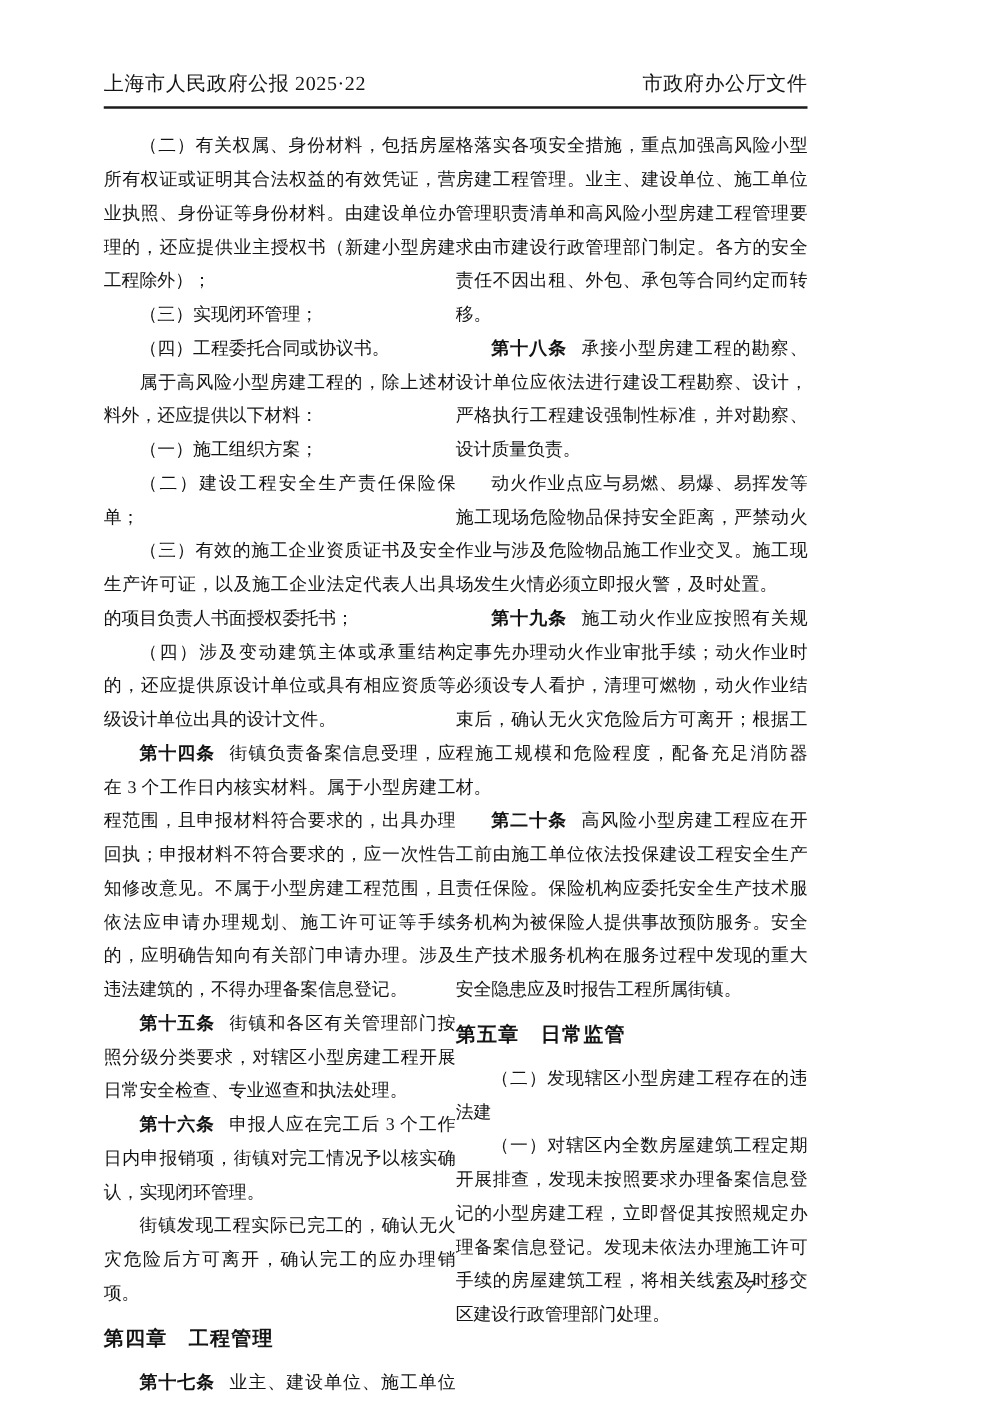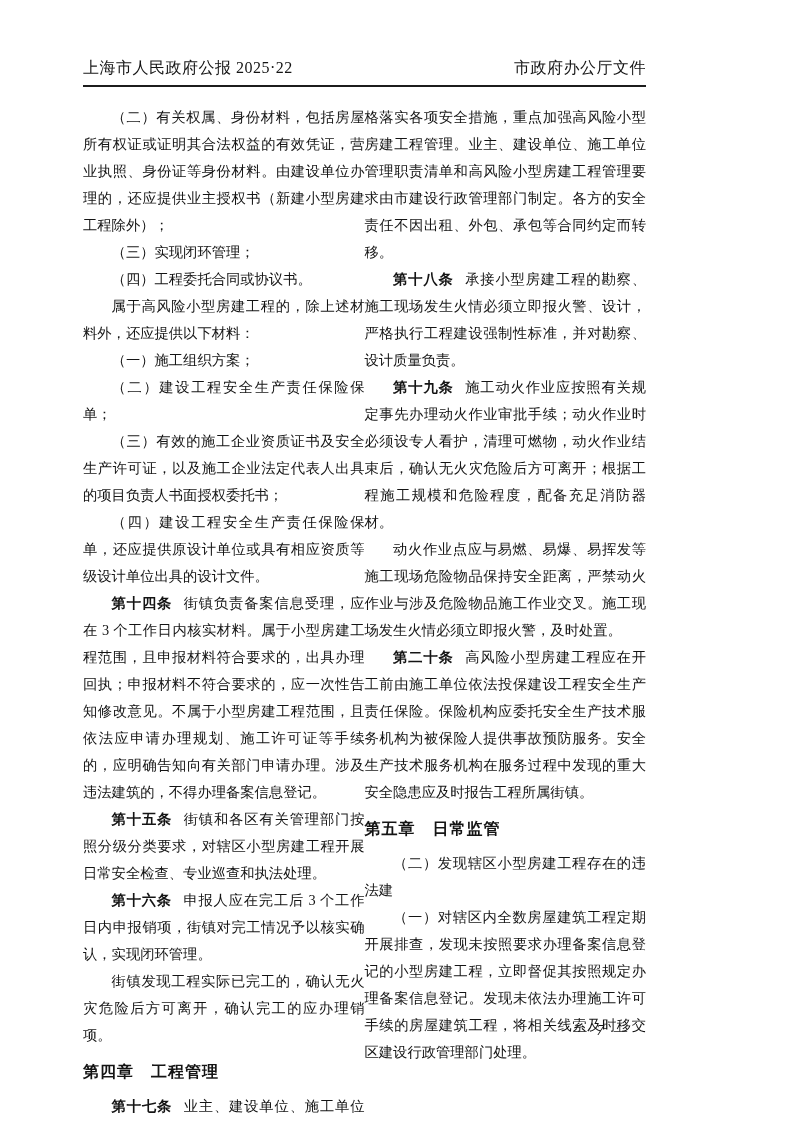--- a/index.html
+++ b/index.html
@@ -92,34 +92,34 @@
   <div class="content">
 
     <div class="col">
       <p>（二）有关权属、身份材料，包括房屋所有权证或证明其合法权益的有效凭证，营业执照、身份证等身份材料。由建设单位办理的，还应提供业主授权书（新建小型房建工程除外）；</p>
       <p>（三）实现闭环管理；</p>
       <p>（四）工程委托合同或协议书。</p>
       <p>属于高风险小型房建工程的，除上述材料外，还应提供以下材料：</p>
       <p>（一）施工组织方案；</p>
       <p>（二）建设工程安全生产责任保险保单；</p>
       <p>（三）有效的施工企业资质证书及安全生产许可证，以及施工企业法定代表人出具的项目负责人书面授权委托书；</p>
-      <p>（四）建设工程安全生产责任保险保单，还应提供原设计单位或具有相应资质等级设计单位出具的设计文件。</p>
+      <p>（四）涉及变动建筑主体或承重结构的，还应提供原设计单位或具有相应资质等级设计单位出具的设计文件。</p>
       <p><b class="article-label">第十四条</b><span>街镇负责备案信息受理，应在 3 个工作日内核实材料。属于小型房建工程范围，且申报材料符合要求的，出具办理回执；申报材料不符合要求的，应一次性告知修改意见。不属于小型房建工程范围，且依法应申请办理规划、施工许可证等手续的，应明确告知向有关部门申请办理。涉及违法建筑的，不得办理备案信息登记。</span></p>
       <p><b class="article-label">第十五条</b><span>街镇和各区有关管理部门按照分级分类要求，对辖区小型房建工程开展日常安全检查、专业巡查和执法处理。</span></p>
       <p><b class="article-label">第十六条</b><span>申报人应在完工后 3 个工作日内申报销项，街镇对完工情况予以核实确认，实现闭环管理。</span></p>
       <p>街镇发现工程实际已完工的，确认无火灾危险后方可离开，确认完工的应办理销项。</p>
       <p class="chapter">第四章　工程管理</p>
       <p><b class="article-label">第十七条</b><span>业主、建设单位、施工单位应严</span></p>
     </div>
 
     <div class="col">
       <p class="no-indent">格落实各项安全措施，重点加强高风险小型房建工程管理。业主、建设单位、施工单位管理职责清单和高风险小型房建工程管理要求由市建设行政管理部门制定。各方的安全责任不因出租、外包、承包等合同约定而转移。</p>
-      <p><b class="article-label">第十八条</b><span>承接小型房建工程的勘察、施工现场发生火情必须立即报火警、设计，严格执行工程建设强制性标准，并对勘察、设计质量负责。</span></p>
+      <p><b class="article-label">第十八条</b><span>承接小型房建工程的勘察、设计单位应依法进行建设工程勘察、设计，严格执行工程建设强制性标准，并对勘察、设计质量负责。</span></p>
+      <p>动火作业点应与易燃、易爆、易挥发等施工现场危险物品保持安全距离，严禁动火作业与涉及危险物品施工作业交叉。施工现场发生火情必须立即报火警，及时处置。</p>
       <p><b class="article-label">第十九条</b><span>施工动火作业应按照有关规定事先办理动火作业审批手续；动火作业时必须设专人看护，清理可燃物，动火作业结束后，确认无火灾危险后方可离开；根据工程施工规模和危险程度，配备充足消防器材。</span></p>
-      <p>动火作业点应与易燃、易爆、易挥发等施工现场危险物品保持安全距离，严禁动火作业与涉及危险物品施工作业交叉。施工现场发生火情必须立即报火警，及时处置。</p>
       <p><b class="article-label">第二十条</b><span>高风险小型房建工程应在开工前由施工单位依法投保建设工程安全生产责任保险。保险机构应委托安全生产技术服务机构为被保险人提供事故预防服务。安全生产技术服务机构在服务过程中发现的重大安全隐患应及时报告工程所属街镇。</span></p>
       <p class="chapter">第五章　日常监管</p>
       <p>（二）发现辖区小型房建工程存在的违法建</p>
       <p>（一）对辖区内全数房屋建筑工程定期开展排查，发现未按照要求办理备案信息登记的小型房建工程，立即督促其按照规定办理备案信息登记。发现未依法办理施工许可手续的房屋建筑工程，将相关线索及时移交区建设行政管理部门处理。</p>
     </div>
 
   </div>
 
   <div class="page-number">— 7 —</div>
 

